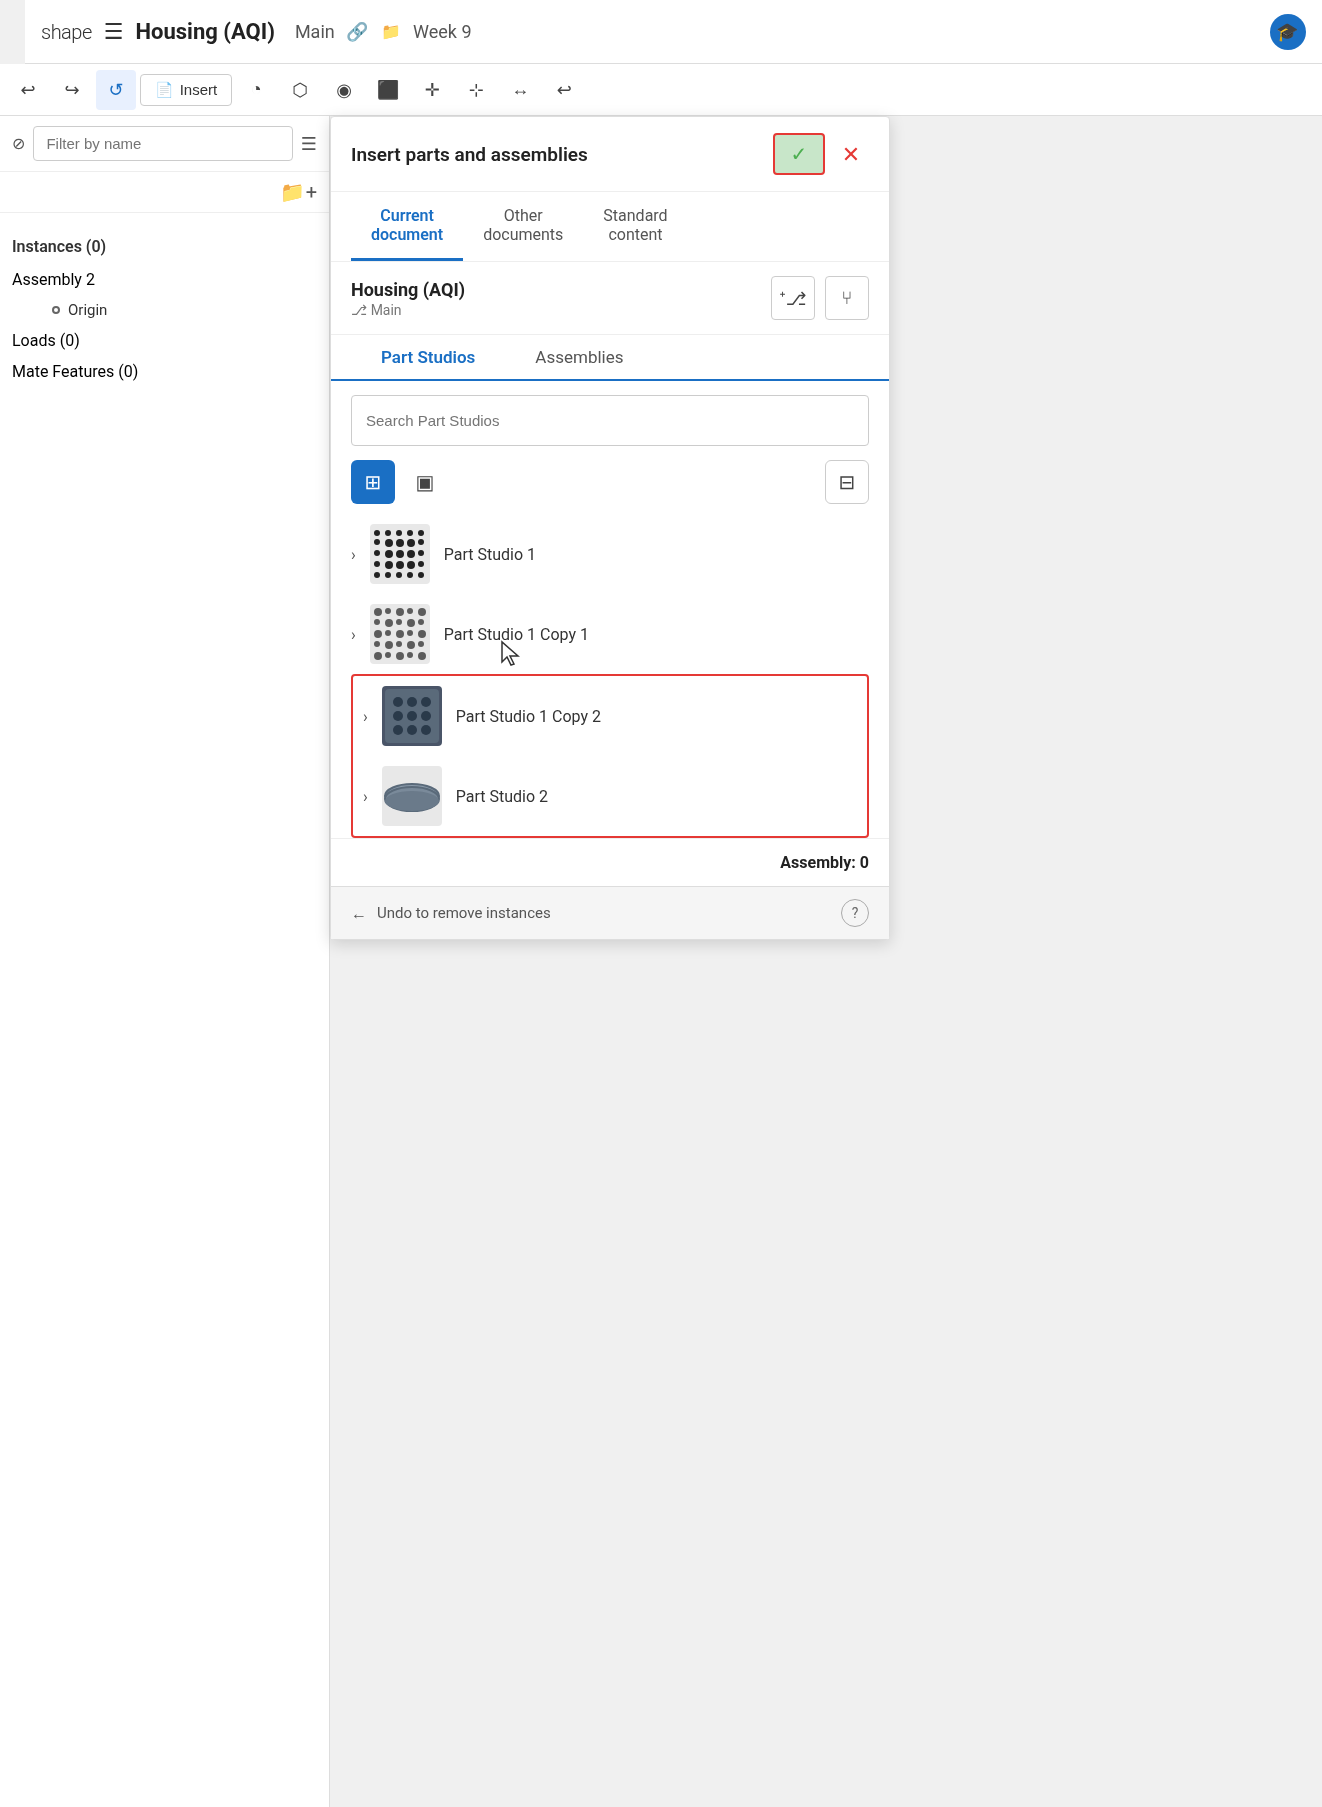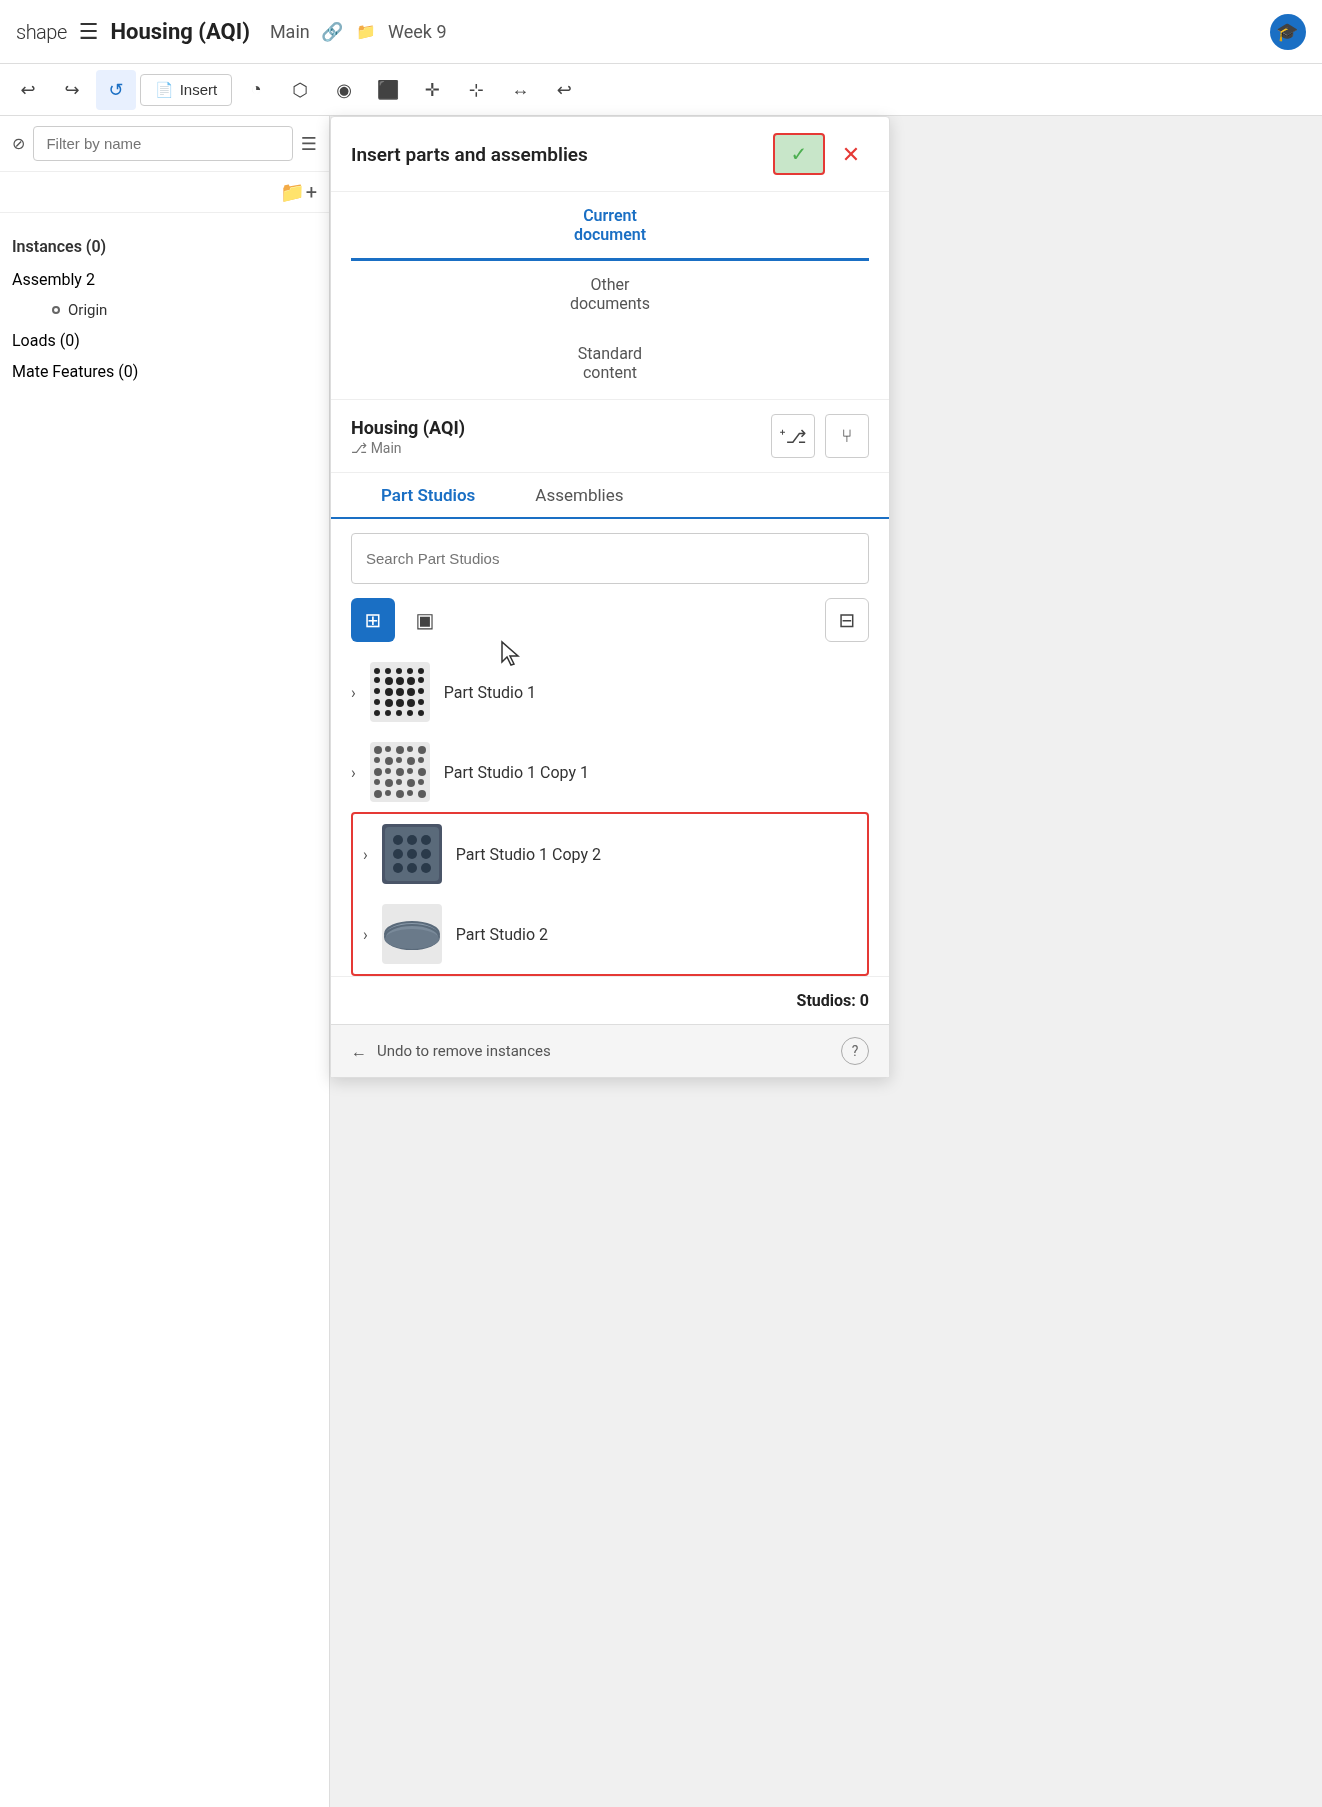--- a/index.html
+++ b/index.html
@@ -14,20 +14,21 @@
 
     
     .header-bar {
       display: flex;
       align-items: center;
       background: #fff;
       height: 64px;
       padding: 0 16px;
       border-bottom: 1px solid #ddd;
       gap: 12px;
+      margin-left: 25px;
     }
     .logo-text {
       font-size: 20px;
       font-weight: 300;
       color: #333;
       letter-spacing: -0.5px;
     }
     .hamburger-icon {
       font-size: 22px;
       cursor: pointer;
@@ -237,21 +238,20 @@
       cursor: pointer;
       font-size: 22px;
       color: #e53935;
     }
 
     
     .tab-nav {
       display: flex;
       border-bottom: 1px solid #eee;
       padding: 0 20px;
-      flex-direction: column;
     }
     .tab-item {
       padding: 14px 20px;
       font-size: 16px;
       cursor: pointer;
       color: #555;
       border-bottom: 3px solid transparent;
       text-align: center;
     }
     .tab-item.active {
@@ -674,21 +674,21 @@
             </svg>
           </div>
           <span class="studio-name">Part Studio 2</span>
         </div>
       </div>
 
     </div>
 
     <div class="panel-footer">
       <span class="inserted-count">
-        <span>Studios:</span>
+        <span>Assembly:</span>
         <span>0</span>
       </span>
     </div>
 
     <div class="undo-bar">
       <span style="font-size:16px;color:#555;">←</span>
       <span class="undo-text">Undo to remove instances</span>
       <div class="help-icon">?</div>
     </div>
 

